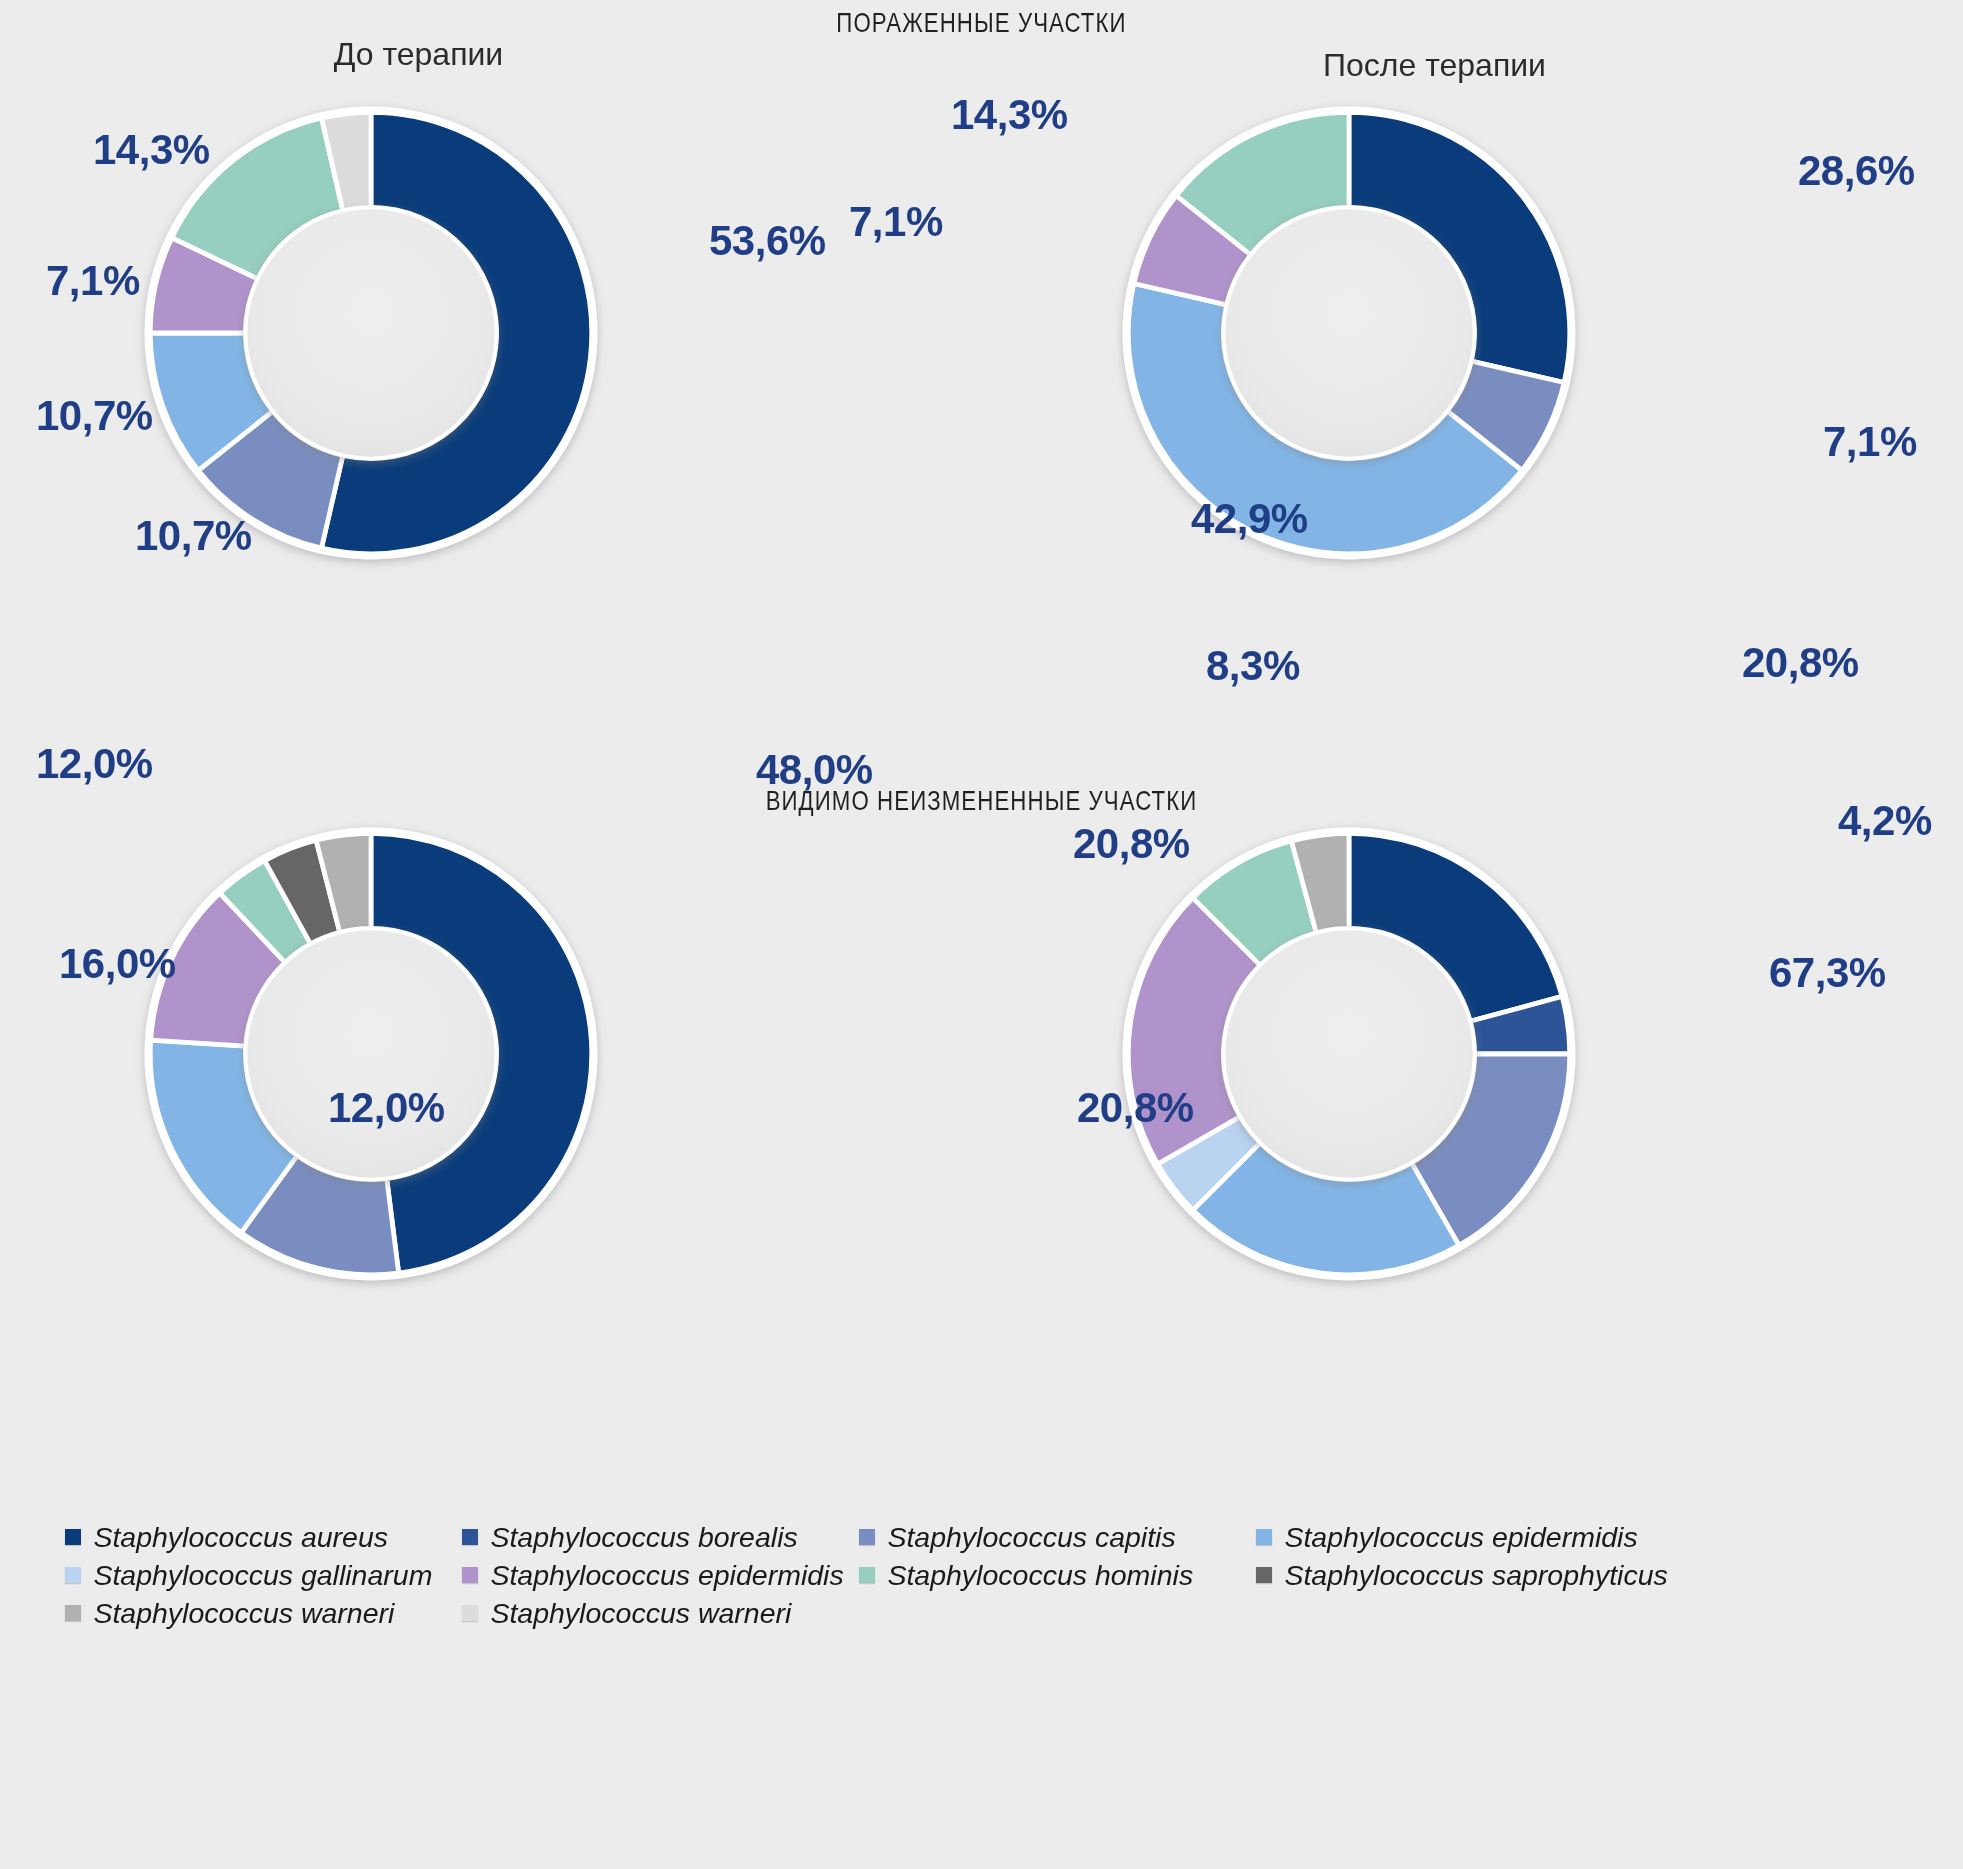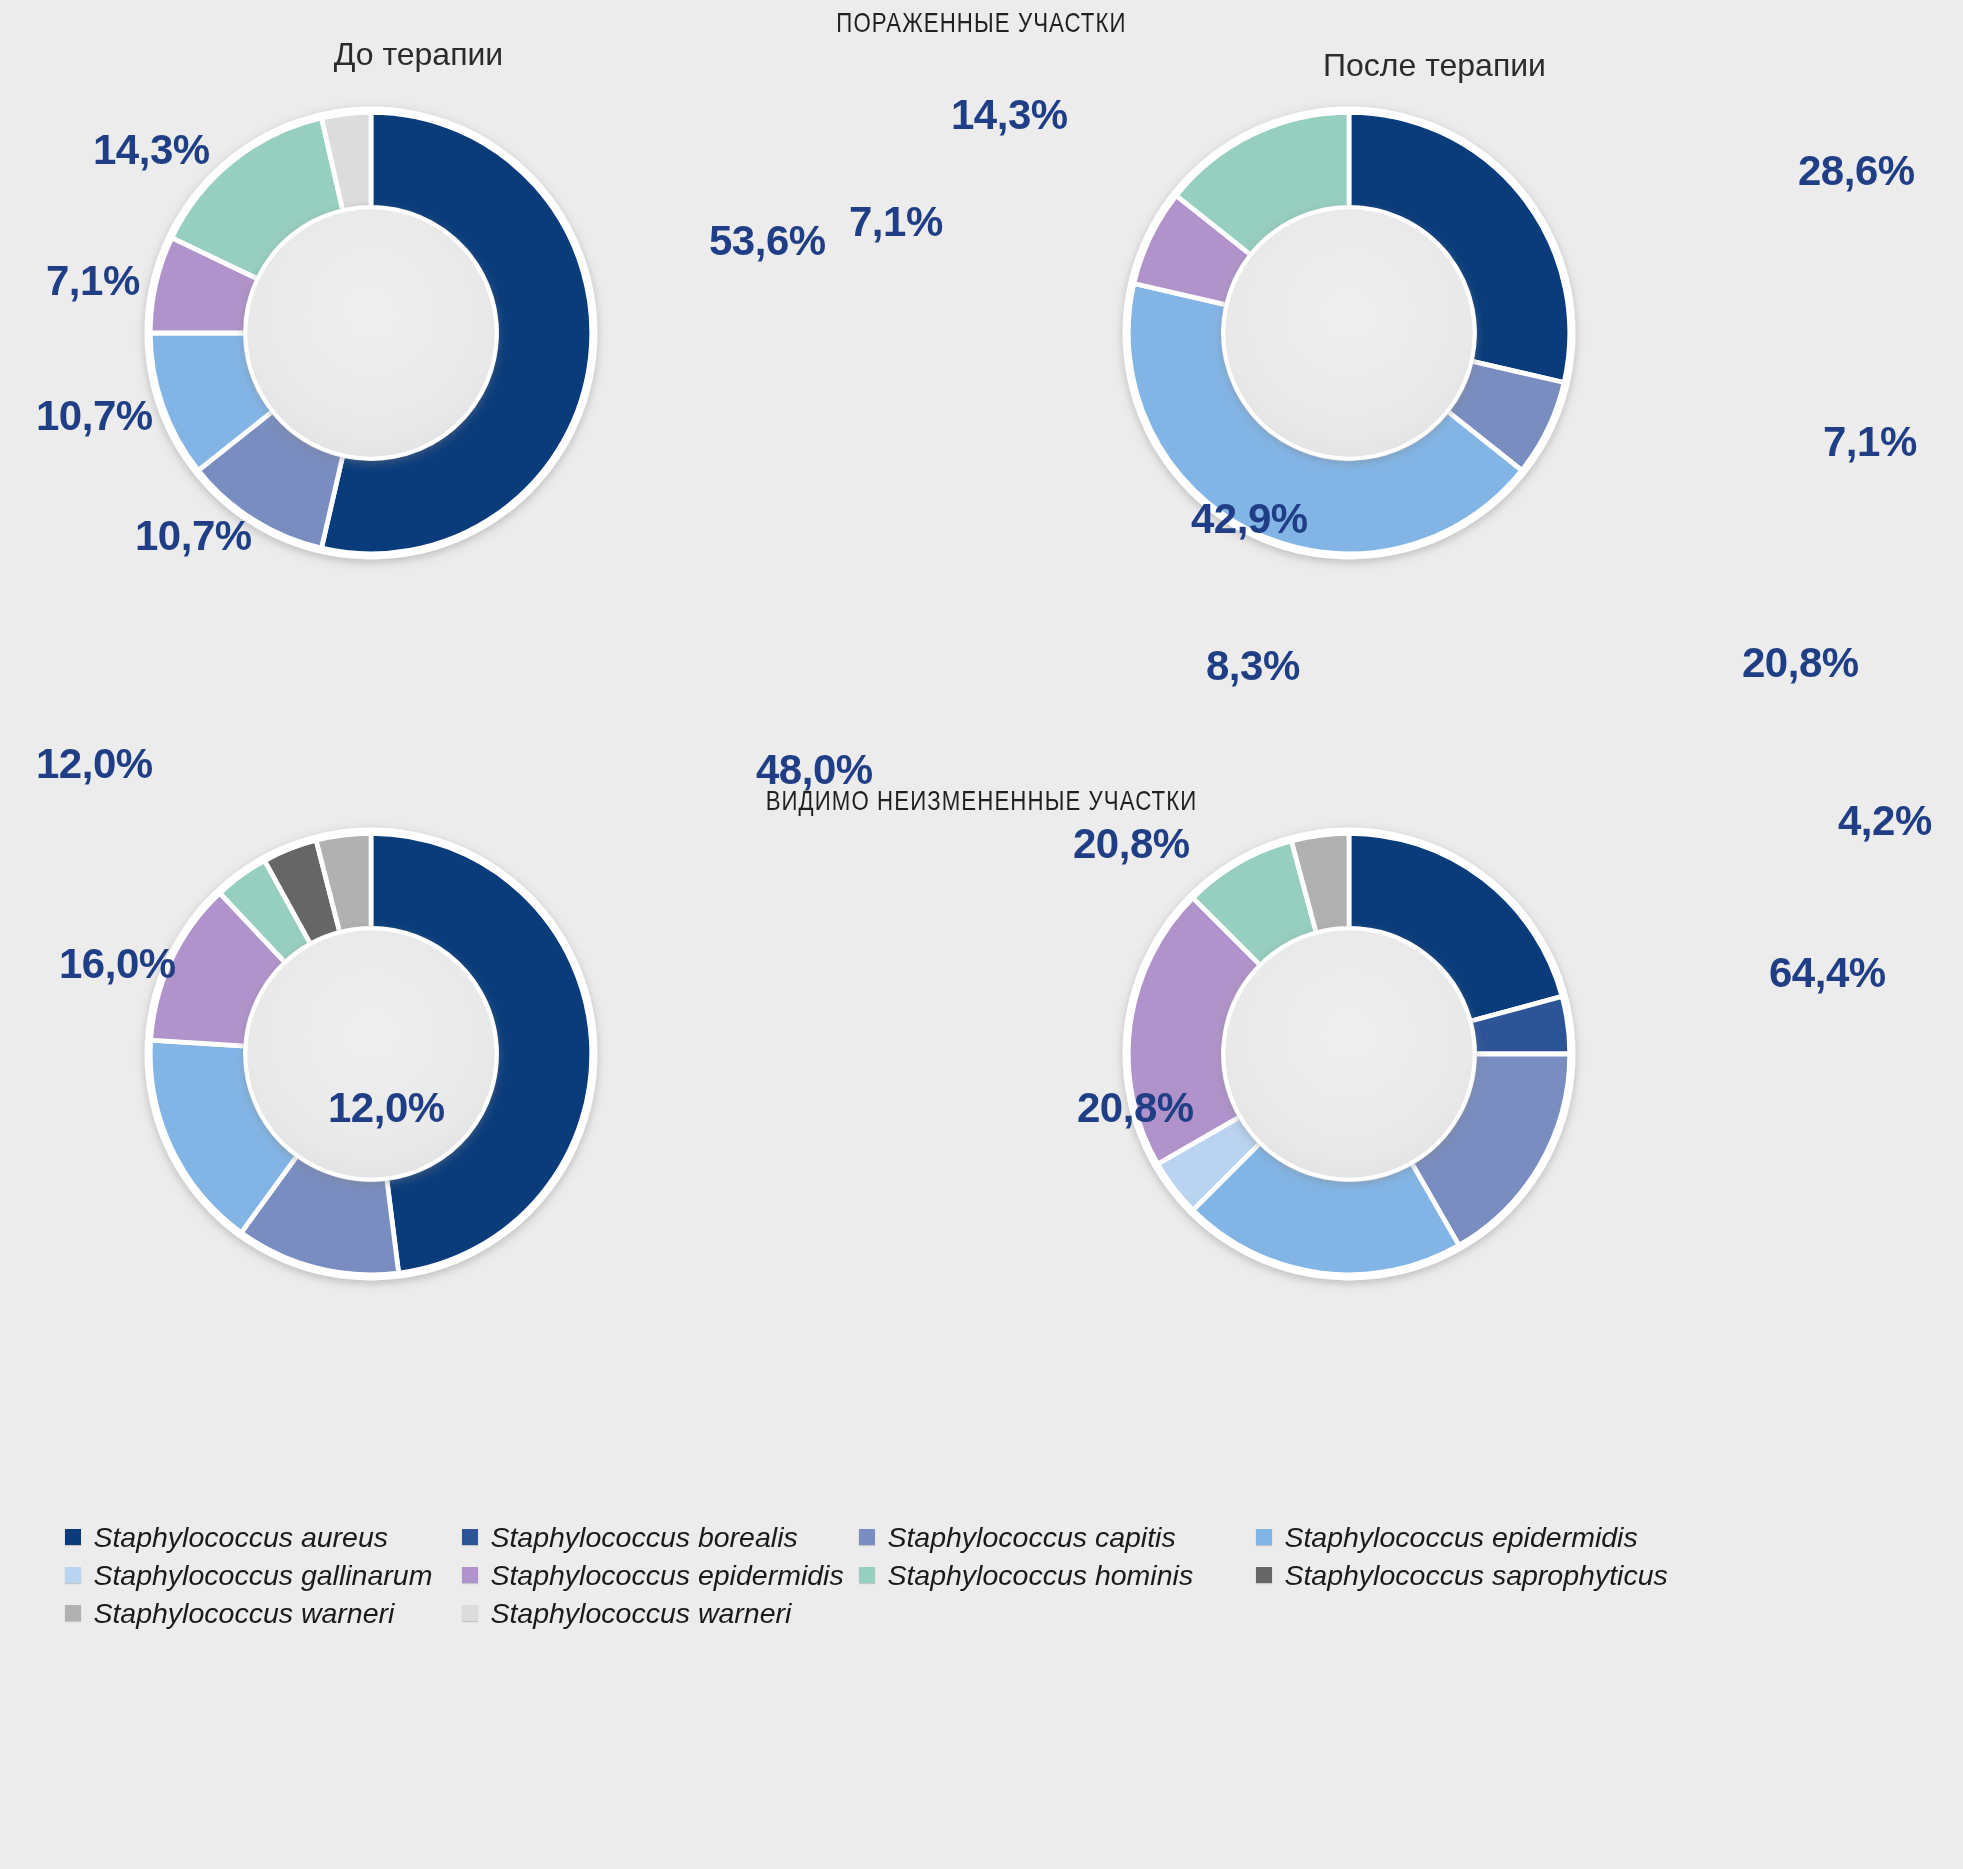--- a/index.html
+++ b/index.html
@@ -190,21 +190,21 @@
       <div class="pct" style="left: 849px; top: 198px;">7,1%</div>
       <div class="pct" style="left: 1823px; top: 418px;">7,1%</div>
       <div class="pct" style="left: 1191px; top: 495px;">42,9%</div>
       <div class="pct" style="left: 756px; top: 734px; margin-top: 12px;">48,0%</div>
       <div class="pct" style="left: 36px; top: 740px;">12,0%</div>
       <div class="pct" style="left: 59px; top: 940px;">16,0%</div>
       <div class="pct" style="left: 328px; top: 1084px;">12,0%</div>
       <div class="pct" style="left: 1206px; top: 630px; margin-top: 12px;">8,3%</div>
       <div class="pct" style="left: 1742px; top: 639px;">20,8%</div>
       <div class="pct" style="left: 1838px; top: 797px;">4,2%</div>
-      <div class="pct" style="left: 1769px; top: 949px;">64,4%</div>
+      <div class="pct" style="left: 1769px; top: 949px;">67,3%</div>
       <div class="pct" style="left: 1077px; top: 1084px;">20,8%</div>
       <div class="pct" style="left: 1073px; top: 820px;">20,8%</div>
     </div>
 
   <div id="legend">
       <div class="leg-item">
         <span class="leg-sw" style="background: rgb(10, 60, 123);"></span>
         <span class="leg-lbl">Staphylococcus aureus</span>
       </div>
       <div class="leg-item">

